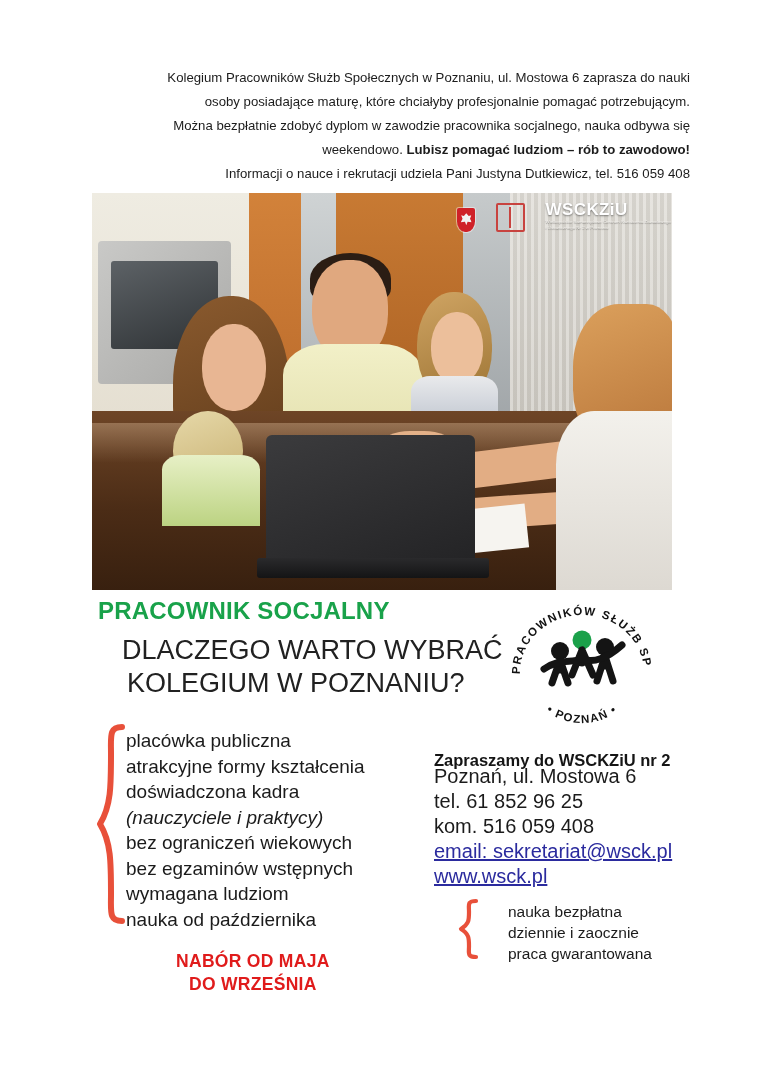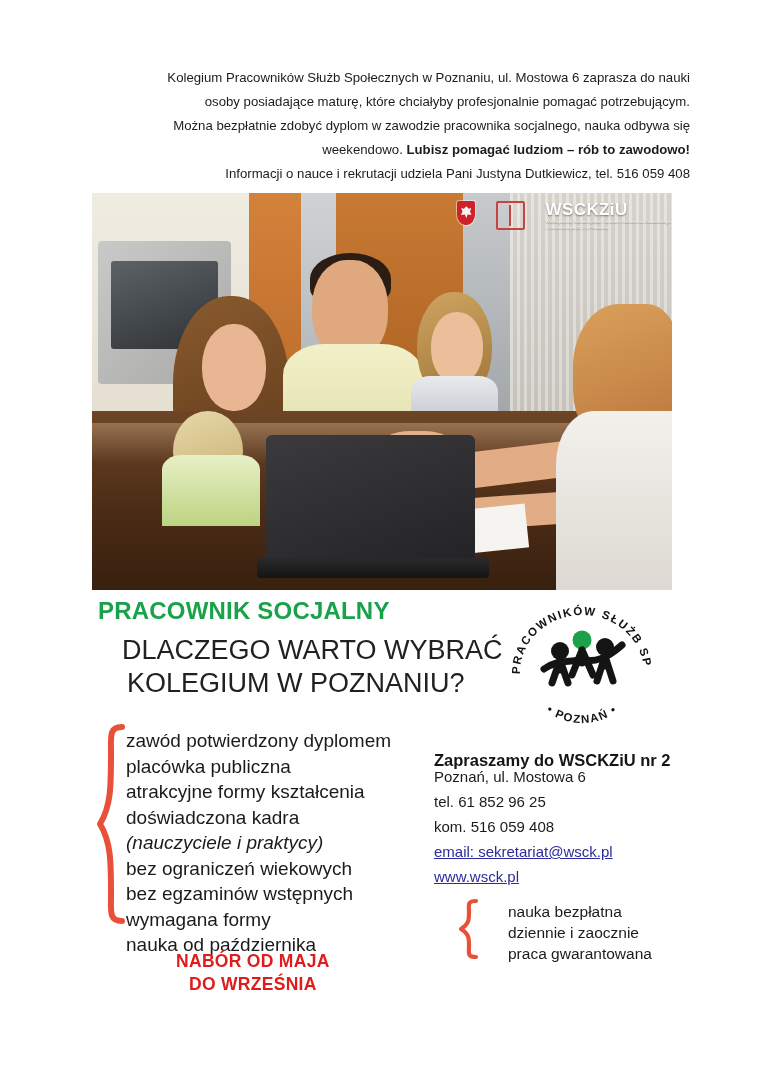--- a/index.html
+++ b/index.html
@@ -168,21 +168,21 @@
     border-radius: 3px;
   }
   .paper {
     position: absolute; left: 63%; top: 79%; width: 12%; height: 11%;
     background: #f6f4f0; transform: rotate(-6deg);
   }
 
   
   .photo-logo {
     position: absolute; left: 63%; top: 2%;
-    display: flex; align-items: flex-start; gap: 21px;
+    display: flex; align-items: flex-end; gap: 21px;
   }
   .crest {
     width: 19px; height: 24px;
     background: #cf2128;
     border-radius: 2px 2px 45% 45%;
     position: relative;
     box-shadow: 0 0 0 1px rgba(255,255,255,.45);
   }
   .crest::after {
     content: "";
@@ -247,21 +247,21 @@
   }
   .brace-left svg, .brace-small svg { width: 100%; height: 100%; display: block; }
 
   
   .invite {
     position: absolute; left: 434px; top: 751px;
     font-size: 16.5px; font-weight: bold; color: #151515; white-space: nowrap;
   }
   .contact {
     position: absolute; left: 434px; top: 764px;
-    font-size: 15px; line-height: 25px; color: #1b1b1b;
+    font-size: 20px; line-height: 25px; color: #1b1b1b;
   }
   .contact .link {
     color: #2b2b9e; text-decoration: underline; display: block; white-space: nowrap;
   }
 
   
   .brace-small {
     position: absolute; left: 458px; top: 898px;
     width: 22px; height: 62px;
   }
@@ -365,28 +365,27 @@
     </g>
   </svg>
 </div>
 
 <div class="brace-left">
   <svg viewBox="0 0 32 200" xmlns="http://www.w3.org/2000/svg">
     <path d="M26,3 C13,3 15,12 15,30 C15,62 15,82 4,100 C15,118 15,138 15,170 C15,188 13,197 26,197" fill="none" stroke="#e8503a" stroke-width="6" stroke-linecap="round" stroke-linejoin="round"></path>
   </svg>
 </div>
 <div class="benefits">
-  <div>zawód potwierdzony dyplomem</div>
   <div>placówka publiczna</div>
   <div>atrakcyjne formy kształcenia</div>
   <div>doświadczona kadra</div>
   <div class="it">(nauczyciele i praktycy)</div>
   <div>bez ograniczeń wiekowych</div>
   <div>bez egzaminów wstępnych</div>
-  <div>wymagana formy</div>
+  <div>wymagana ludziom</div>
   <div>nauka od października</div>
 </div>
 
 <div class="invite">Zapraszamy do WSCKZiU nr 2</div>
 <div class="contact">
   <div>Poznań, ul. Mostowa 6</div>
   <div>tel. 61 852 96 25</div>
   <div>kom. 516 059 408</div>
   <a class="link" href="#">email: sekretariat@wsck.pl</a>
   <a class="link" href="#">www.wsck.pl</a>

